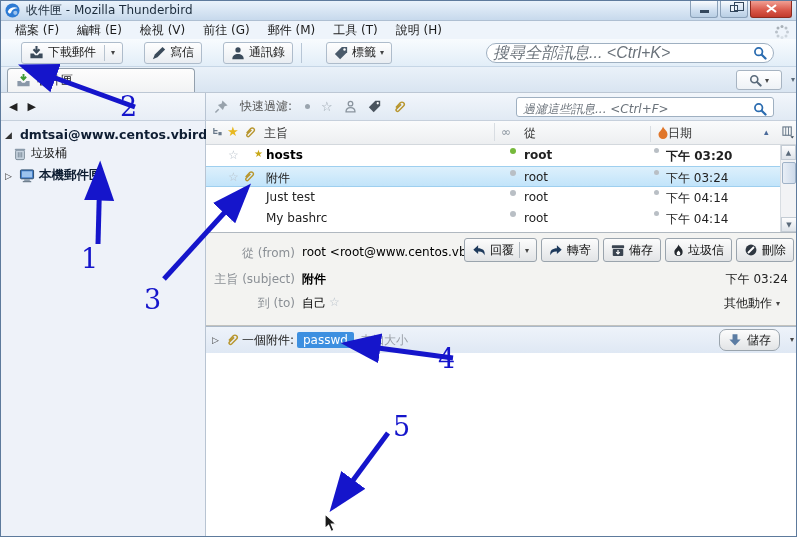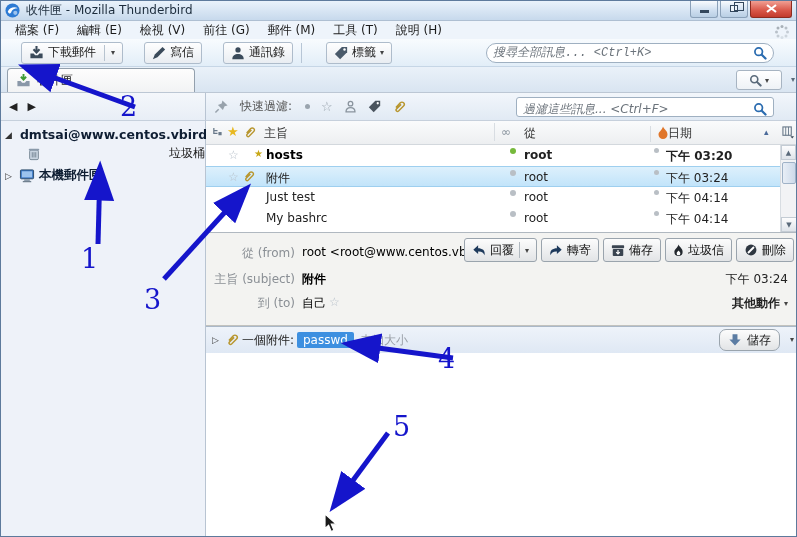--- a/index.html
+++ b/index.html
@@ -23,21 +23,21 @@
   .menu-item { padding:1px 8px; color:#1c1c1c; cursor:default; }
   .spinner { position:absolute; right:6px; top:3px; }
 
   
   .toolbar { height:28px; background:linear-gradient(#f8fbfe,#e2eef8); border-bottom:1px solid #c6d6e6; display:flex; align-items:center; padding:0 4px; gap:5px; position:relative;}
   .tbtn { display:flex; align-items:center; gap:4px; height:22px; padding:0 7px; border:1px solid #aebccb; border-radius:3px; background:linear-gradient(#fefefe,#e9edf2); color:#222;margin-left:16px; }
   .tbtn .sep { width:1px; height:16px; background:#b7c3cf; margin:0 2px 0 4px;}
   .caret { font-size:8px; color:#444; }
   .tb-divider { width:1px; height:20px; background:#b7c6d6; margin:0 3px; }
   .searchbox { position:absolute; right:22px; top:4px; width:288px; height:20px; border:1px solid #9fb0c1; border-radius:10px; background:#fff; display:flex; align-items:center; padding:0 6px;}
-  .searchbox input { border:none; outline:none; flex:1; font-size:12px; font-style:italic; color:#555; background:transparent; font-family:Liberation Mono, monospace;}
+  .searchbox input { border:none; outline:none; flex:1; font-size:16px; font-style:italic; color:#555; background:transparent; font-family:Liberation Sans, sans-serif;}
   .searchbox input::placeholder { color:#6b737b; font-style:italic;}
 
   
   .tabstrip { height:26px; background:linear-gradient(#eaf1f9,#d9e5f1); border-bottom:1px solid #bcc7d4; position:relative; display:flex; align-items:flex-end;}
   .tab { width:188px; height:24px; margin-left:6px; background:linear-gradient(#fdfdfd,#f2f3f4); border:1px solid #93a0ad; border-bottom:none; border-radius:4px 4px 0 0; display:flex; align-items:center; gap:6px; padding:0 8px; font-size:12px;}
   .tab-search { position:absolute; right:14px; top:3px; width:46px; height:20px; border:1px solid #a7b4c2; border-radius:3px; background:linear-gradient(#fff,#eef2f6); display:flex; align-items:center; justify-content:center; gap:3px;}
   .alltabs { position:absolute; right:1px; top:8px; color:#5a6a7a; font-size:8px;}
 
   
   .row2 { height:28px; display:flex; }
@@ -53,21 +53,21 @@
   .filterbox input { border:none; outline:none; flex:1; font-size:12px; font-style:italic; color:#555; background:transparent; font-family:inherit;}
   .filterbox input::placeholder { color:#6b737b; font-style:italic;}
 
   
   .main { display:flex; height:417px; }
   .folderpane { width:205px; background:#eef2f9; border-right:1px solid #b8c4d2; padding-top:4px; position:relative;}
   .frow { height:19px; display:flex; align-items:center; gap:4px; padding-left:4px; }
   .frow .twisty { width:10px; font-size:9px; color:#333; }
   .acct-name { font-weight:bold; color:#0f1e33; font-size:12.5px;}
   .frow.sel { margin:1px 2px 1px 22px; padding-left:2px; border:1px solid #84acdd; border-radius:3px; background:linear-gradient(#e3f0fd,#c9e2f9);}
-  .frow.sub { padding-left:26px;justify-content:space-between; }
+  .frow.sub { padding-left:12px; }
   .inbox-label { font-weight:bold; color:#16365e; }
 
   .rightpane { position:relative; width:591px; }
 
   
   .threadpane { position:relative; height:112px; border-bottom:1px solid #b0b8c0; }
   .thead { position:relative; height:24px; background:linear-gradient(#fafbfc,#edeff1); border-bottom:1px solid #d3d8dd; font-size:12px; color:#333;}
   .thead .cell { position:absolute; top:4px; }
   .tbody { position:relative; height:87px; background:#fff;}
   .trow { position:relative; height:21px; font-size:12px; color:#222;}
@@ -92,21 +92,21 @@
   .headerpane { position:relative; height:93px; background:#f3f3f1; border-bottom:1px solid #c2c2be; font-size:12px;}
   .hrow { position:absolute; left:0; display:flex; }
   .hlabel { width:96px; text-align:right; color:#8a8f95; padding-right:7px; }
   .hvalue { color:#000; }
   .hvalue.bold { font-weight:bold; }
   .hstar { color:#b9c2cb; margin-left:3px;}
   .hdr-btns { position:absolute; top:5px; right:2px; display:flex; gap:4px;}
   .hbtn { display:flex; align-items:center; gap:4px; height:24px; padding:0 7px; border:1px solid #9aa4ad; border-radius:3px; background:linear-gradient(#fcfcfc,#e2e4e6); color:#111; white-space:nowrap;}
   .hbtn .sep { width:1px; height:16px; background:#b0b8bf; margin:0 1px;}
   .hdr-date { position:absolute; right:8px; top:38px; color:#222;}
-  .hdr-other { position:absolute; right:8px; top:62px; color:#222; display:flex; gap:4px; align-items:center;font-weight:bold;}
+  .hdr-other { position:absolute; right:16px; top:62px; color:#222; display:flex; gap:4px; align-items:center;}
 
   
   .bodypane { height:185px; background:#fff; padding:8px 6px; font-size:13px; color:#000;}
 
   
   .attachbar { position:relative; height:27px; background:linear-gradient(#eef3fa,#dfe8f4); border-top:1px solid #aab8c8; display:flex; align-items:center; padding:0 6px; gap:6px; font-size:12px;}
   .at-twisty { font-size:9px; color:#444; }
   .at-chip { background:#3d8fe0; color:#fff; padding:1px 6px; border-radius:2px;}
   .at-size { color:#9aa0a8; }
   .save-btn { position:absolute; right:16px; top:2px; height:22px; display:flex; align-items:center; gap:5px; padding:0 8px; border:1px solid #9aa4ad; border-radius:7px; background:linear-gradient(#fcfcfc,#e2e4e6);}

